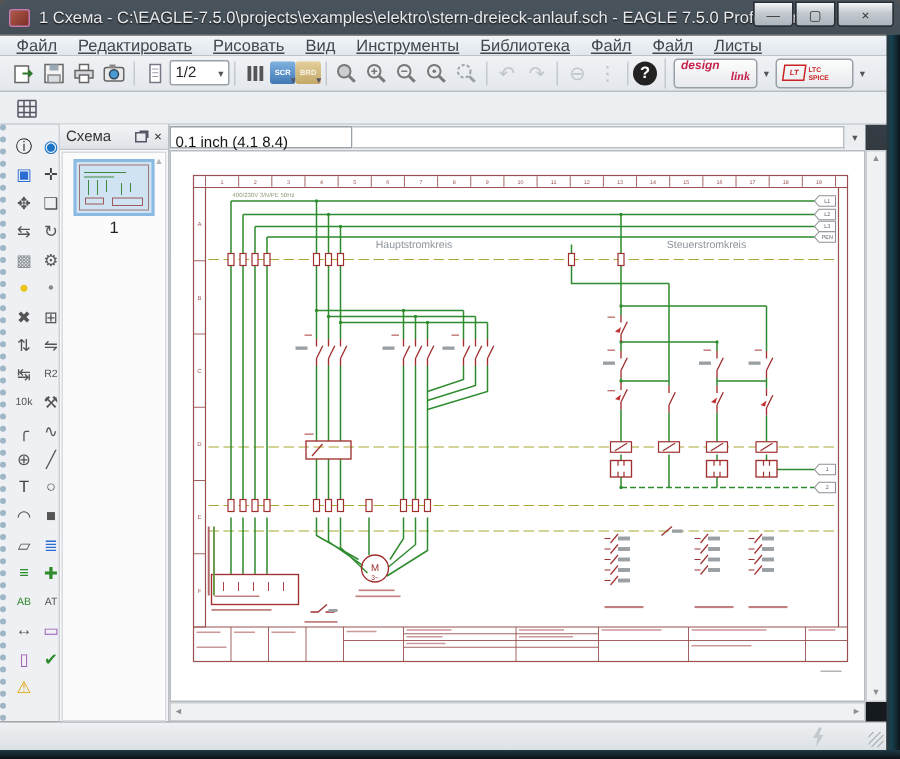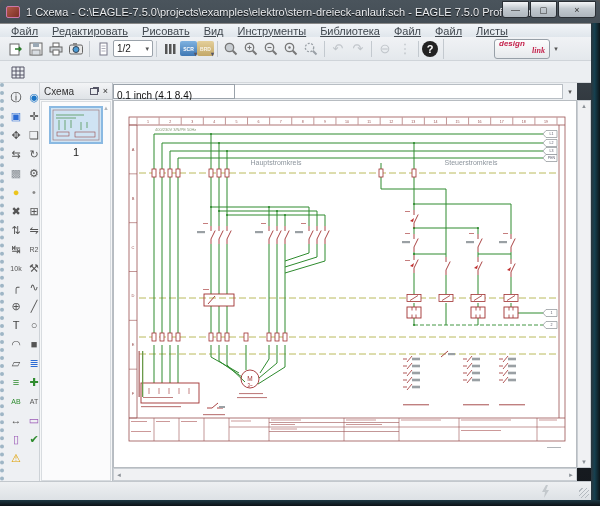--- a/index.html
+++ b/index.html
@@ -29,21 +29,21 @@
   .tsep { width:1px; height:16px; background:#c3c9cf; margin:0 3px; flex:none; }
   .tglyph { font-size:13px; color:#666; }
   .tglyph.dis { color:#c0c5ca; }
   #sheet-combo { width:40px; height:17px; background:#fff; border:1px solid #9aa2aa; border-radius:2px; display:flex; align-items:center; font-size:10px; color:#222; padding:0 3px; flex:none; }
   #sheet-combo .dd { margin-left:auto; font-size:7px; color:#555; }
   .badge { width:17px; height:15px; border-radius:2px; font-size:5px; font-weight:bold; color:#fff; display:flex; align-items:center; justify-content:center; flex:none; position:relative; }
   .badge.scr { background:linear-gradient(180deg,#7fb2e0,#3f78b4); }
   .badge.brd { background:linear-gradient(180deg,#e4cf9a,#c3a868); color:#f7f3e8; }
   .badge .dd { position:absolute; right:0; bottom:-1px; font-size:6px; color:#556; }
   #help-btn { width:16px; height:16px; border-radius:50%; background:#222; color:#fff; font-size:11px; font-weight:bold; display:flex; align-items:center; justify-content:center; flex:none; }
-  .extbtn { height:20px; background:linear-gradient(180deg,#fdfdfd,#e6e9ec); border:1px solid #98a0a8; border-radius:3px; display:flex; align-items:center; padding:0 4px; flex:none;margin-left:45px; }
+  .extbtn { height:20px; background:linear-gradient(180deg,#fdfdfd,#e6e9ec); border:1px solid #98a0a8; border-radius:3px; display:flex; align-items:center; padding:0 4px; flex:none; }
   #design-link-btn { width:56px; flex-direction:column; line-height:7px; }
   #design-link-btn .d1 { color:#c4234c; font-size:8px; font-style:italic; font-weight:bold; align-self:flex-start; }
   #design-link-btn .d2 { color:#c4234c; font-size:8px; font-style:italic; font-weight:bold; align-self:flex-end;font-family:Liberation Serif, serif; }
   #ltspice-btn { width:52px; }
   #lt-logo { width:15px; height:11px; border:1px solid #c22; color:#c22; font-size:5px; font-weight:bold; display:flex; align-items:center; justify-content:center; margin-right:2px; transform:skewX(-8deg); }
   .lt-txt { display:flex; flex-direction:column; line-height:5px; }
   .lt-txt span { color:#c22; font-size:4.5px; font-weight:bold; }
   .ddbtn { width:12px; height:18px; display:flex; align-items:center; justify-content:center; font-size:7px; color:#555; flex:none; }
 
   

